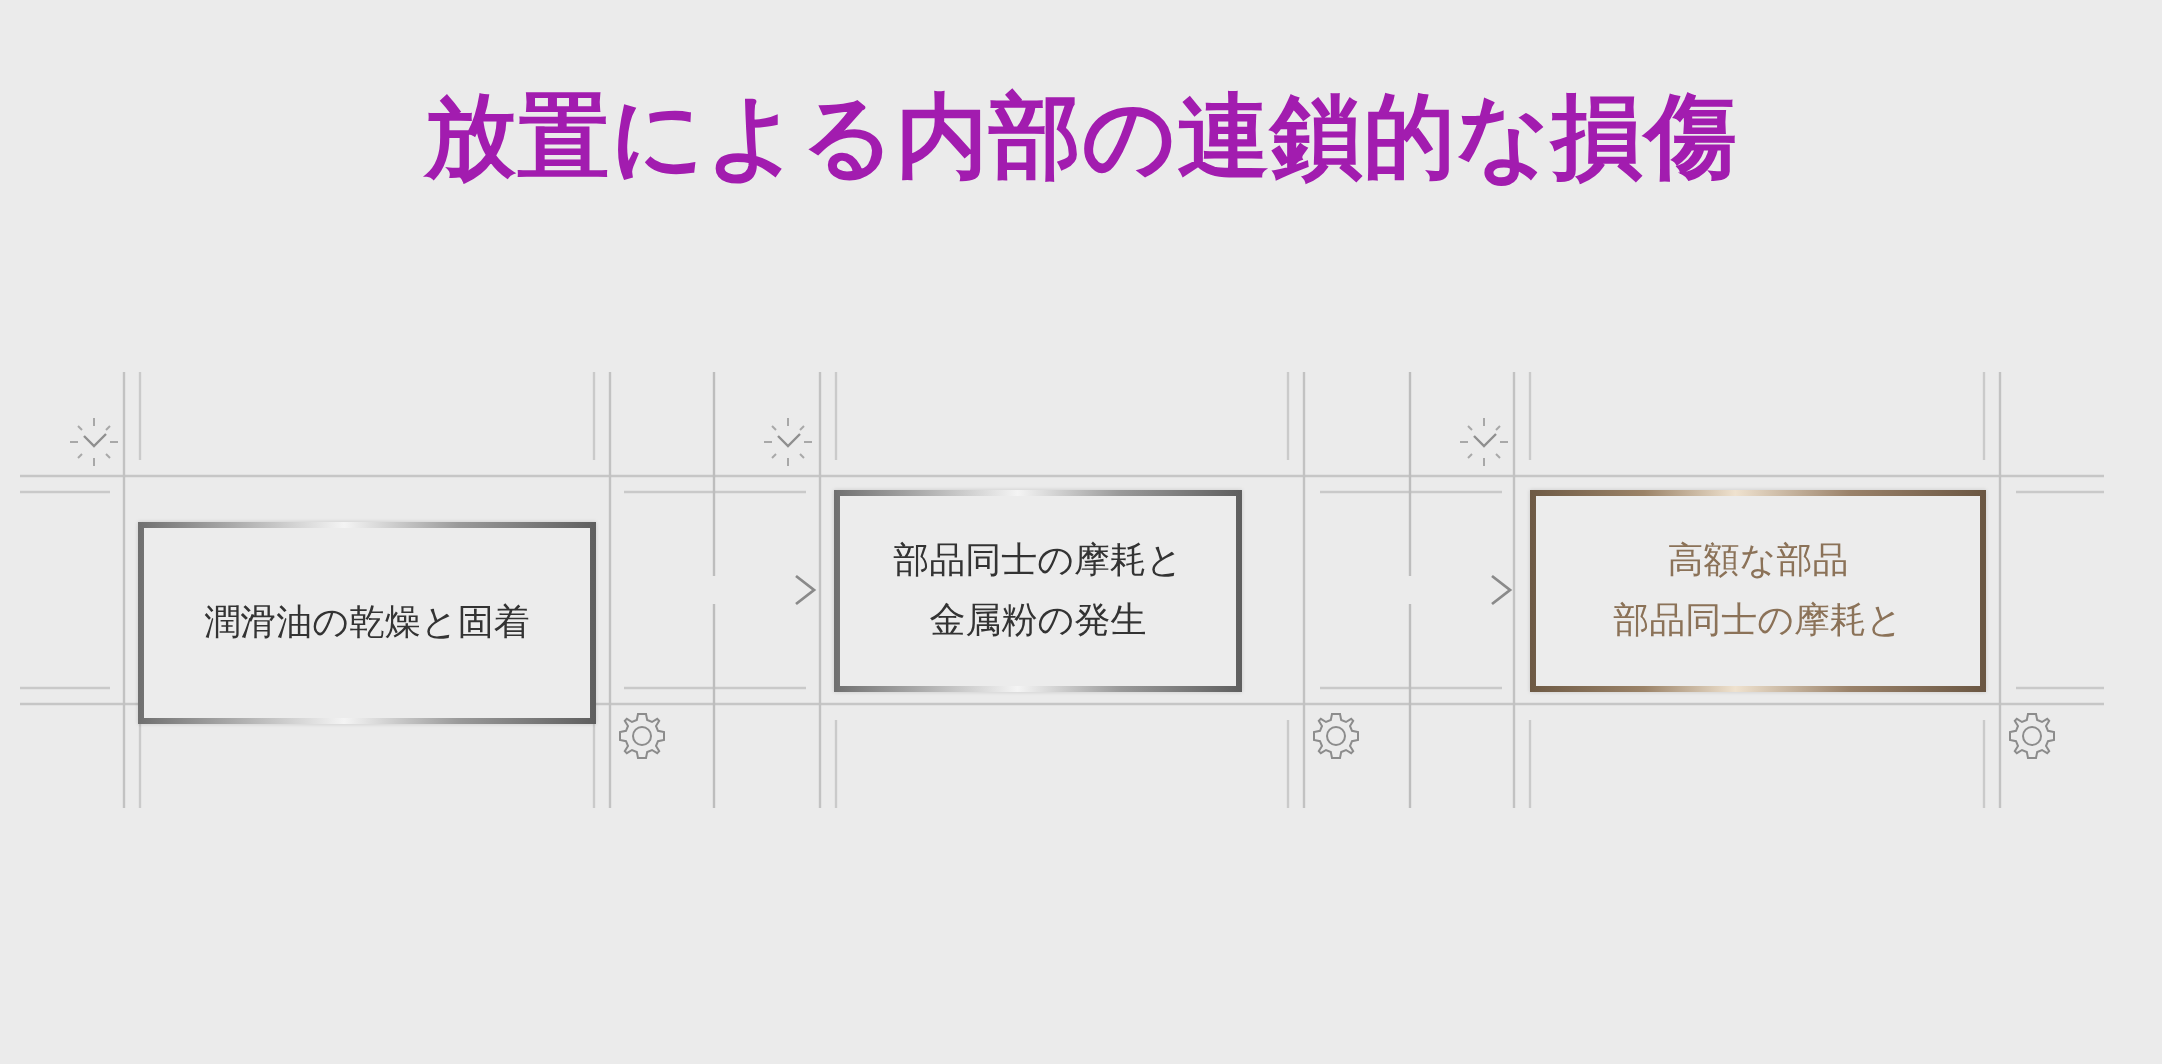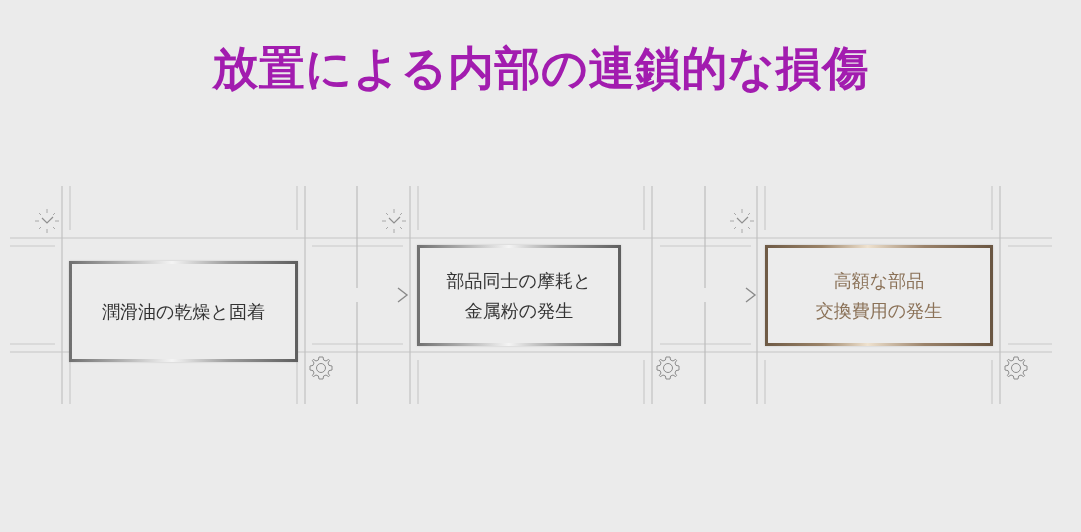--- a/index.html
+++ b/index.html
@@ -187,14 +187,14 @@
   <span class="box-text">潤滑油の乾燥と固着</span>
 </div>
 
 <div class="box silver" style="left:417px; top:245px; width:204px; height:101px;">
   <span class="box-text">部品同士の摩耗と
 金属粉の発生</span>
 </div>
 
 <div class="box bronze" style="left:765px; top:245px; width:228px; height:101px;">
   <span class="box-text">高額な部品
-交換費用の発生</span>
+部品同士の摩耗と</span>
 </div>
 
 </body></html>

